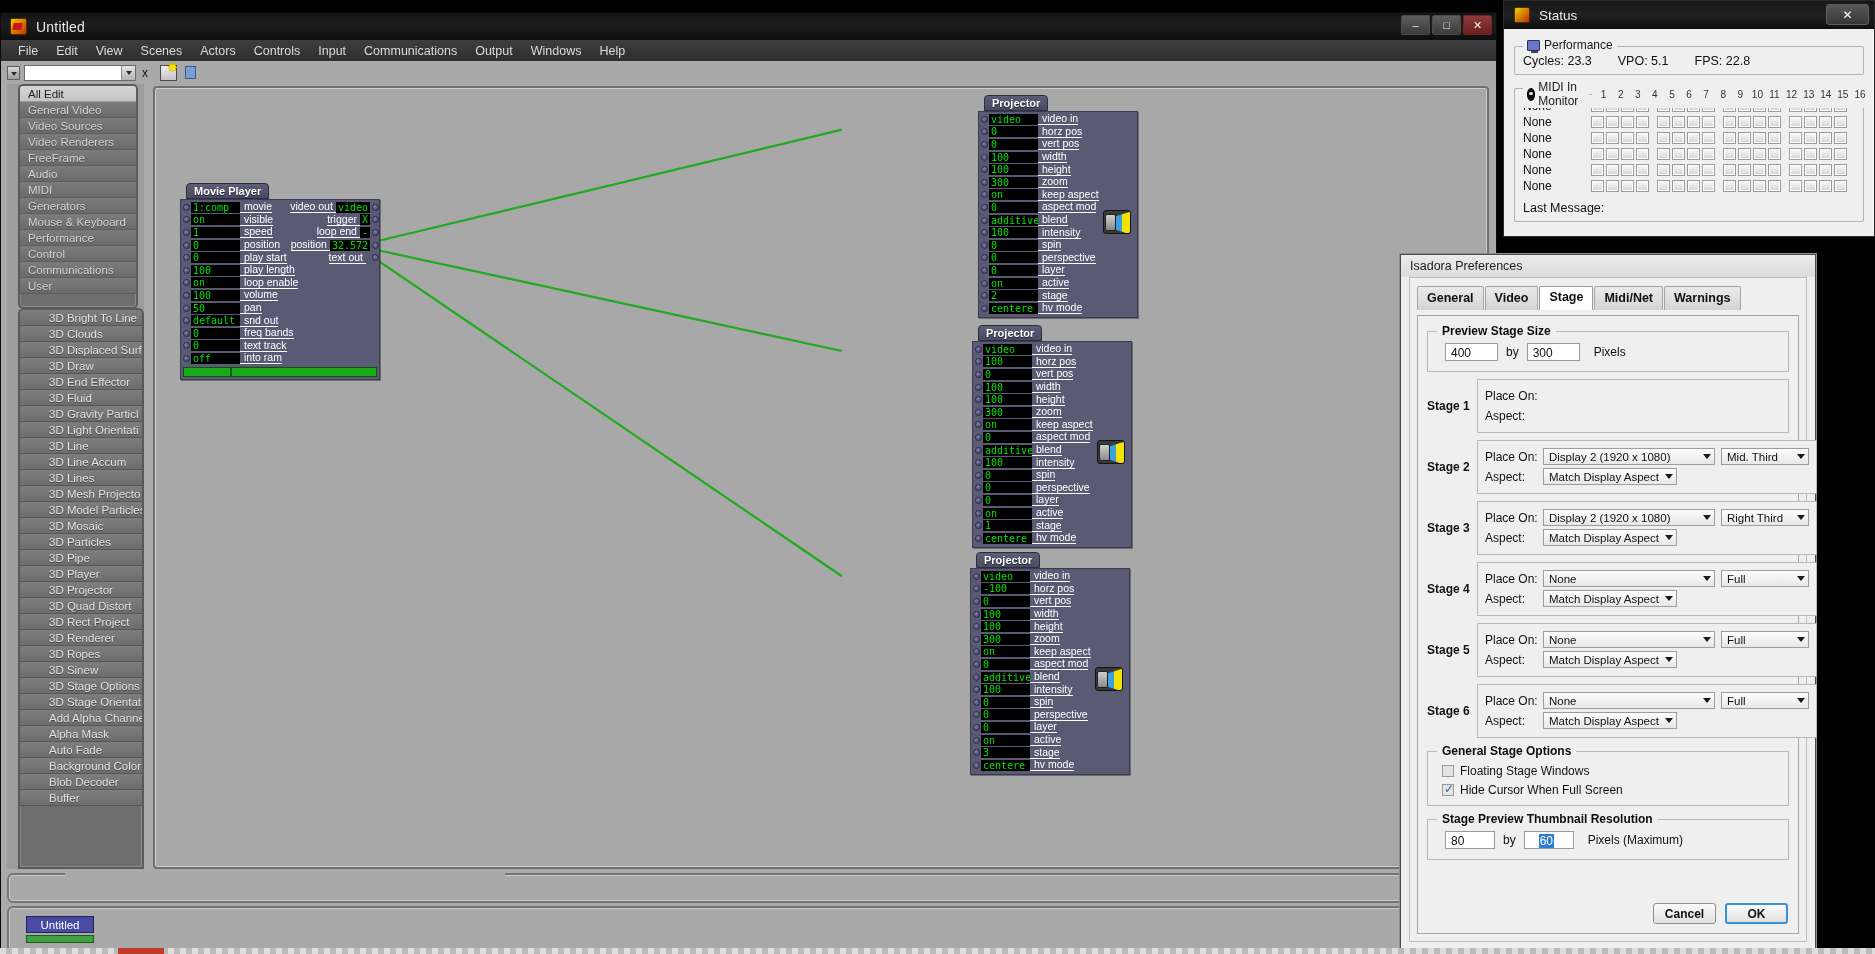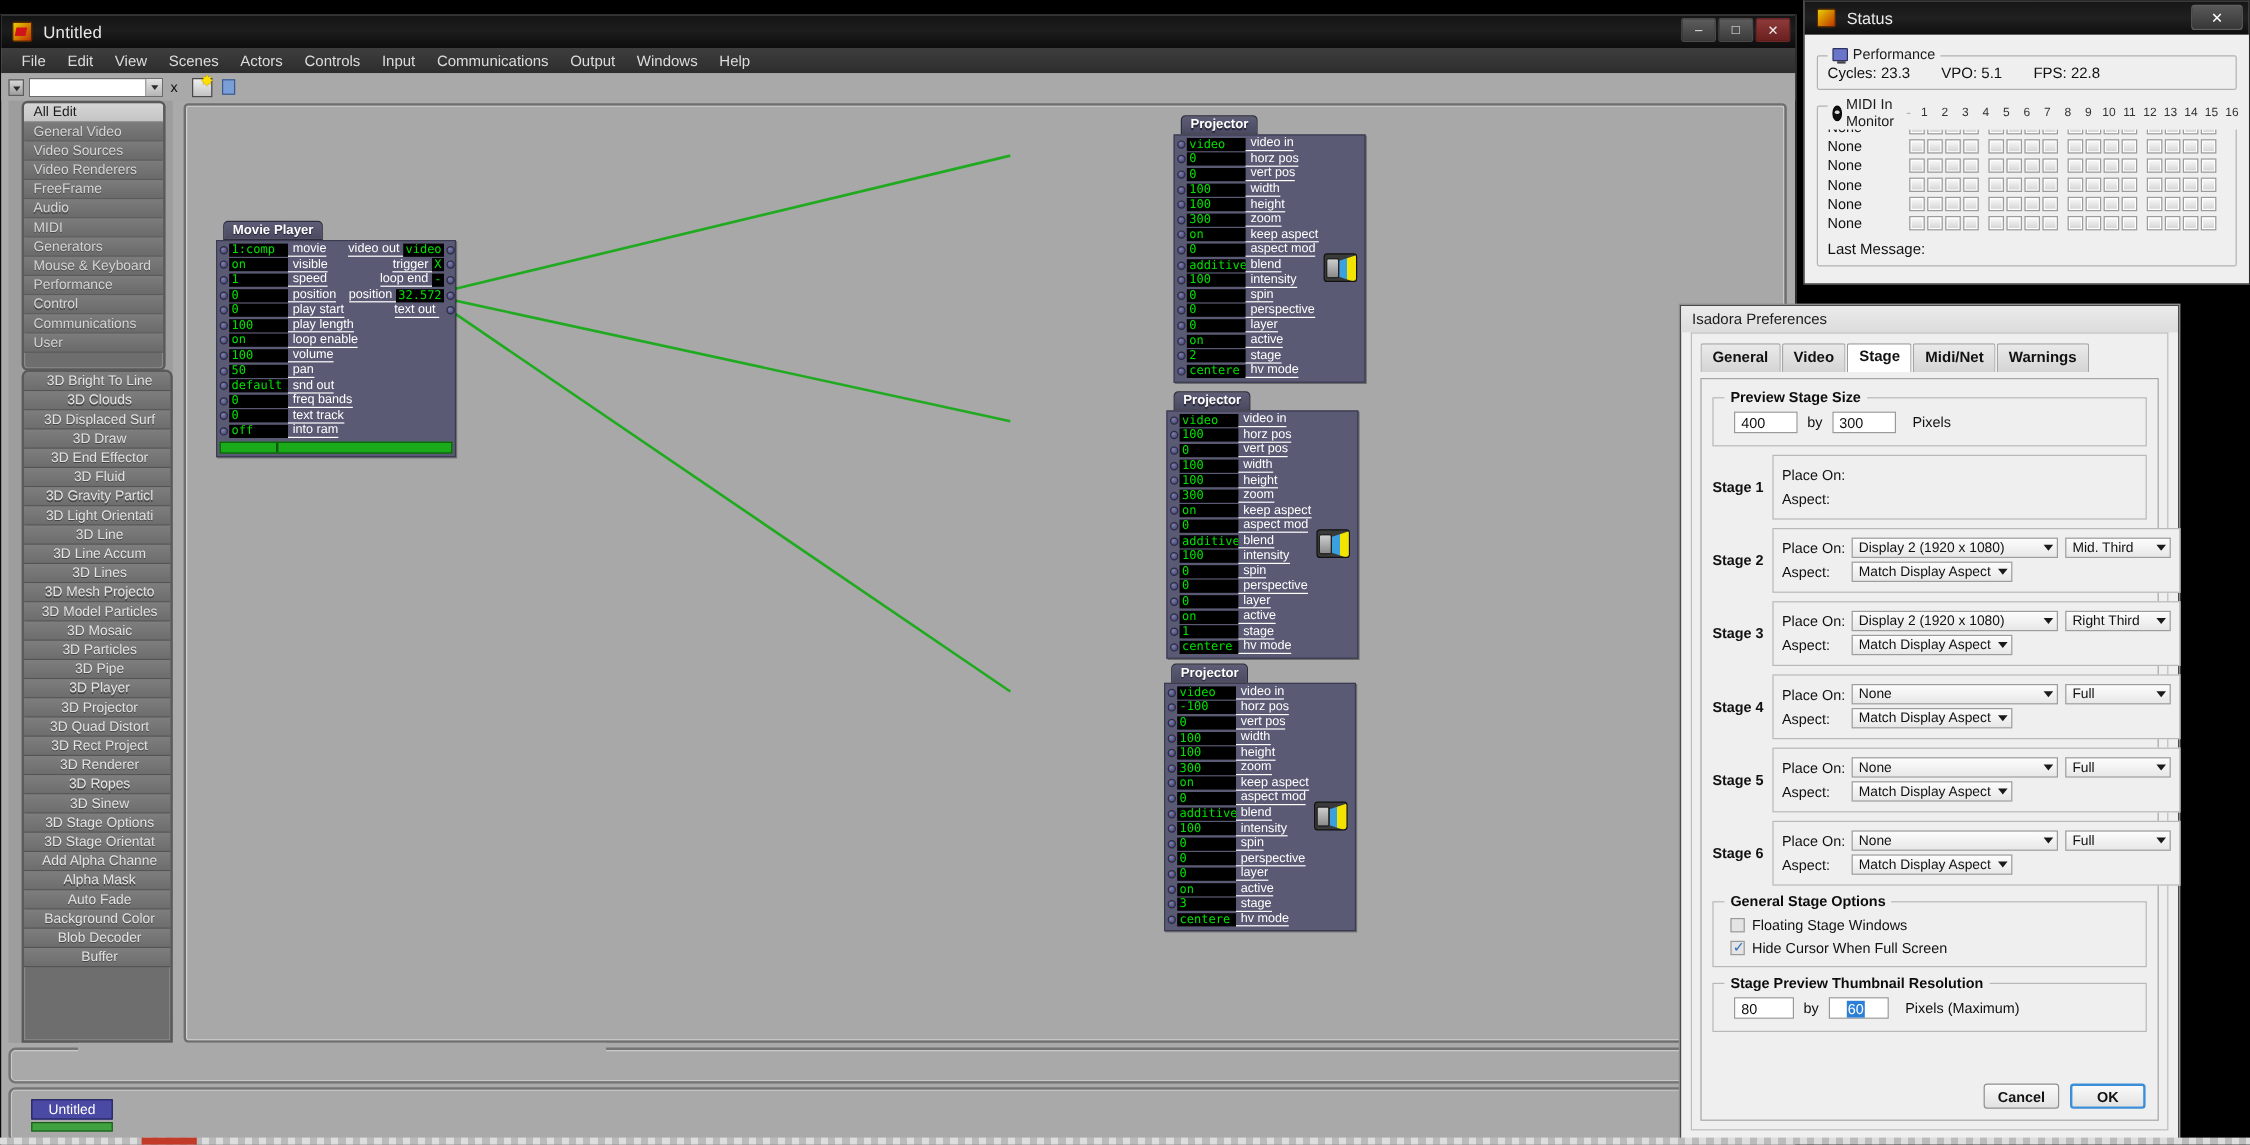--- a/index.html
+++ b/index.html
@@ -110,25 +110,25 @@
   }
   #actor-list{
     position:absolute; left:11px; top:224px; width:126px; bottom:0;
     background:#6e6e6e;
     border:2px solid #5a5a5a; border-top-left-radius:6px; border-top-right-radius:6px;
     box-shadow: inset 0 0 0 1px #8a8a8a;
     overflow:hidden;
   }
   .actor-item{
     height:16px; line-height:16px; font-size:11.5px; color:#e4e4e4;
-    padding-left:4px;
+    padding-left:29px;
     background:linear-gradient(#7e7e7e,#6d6d6d);
     border-bottom:1px solid #545454;
     text-shadow:0 1px 0 #444;
-    white-space:nowrap; overflow:hidden;text-align:center;
+    white-space:nowrap; overflow:hidden;
   }
 
   
   #canvas{
     position:absolute; left:152px; top:73px; right:7px; bottom:96px;
     background:#a8a8a8;
     border:2px solid #6f6f6f; border-radius:4px;
     box-shadow: inset 0 0 0 1px #cfcfcf;
     overflow:hidden;
   }

